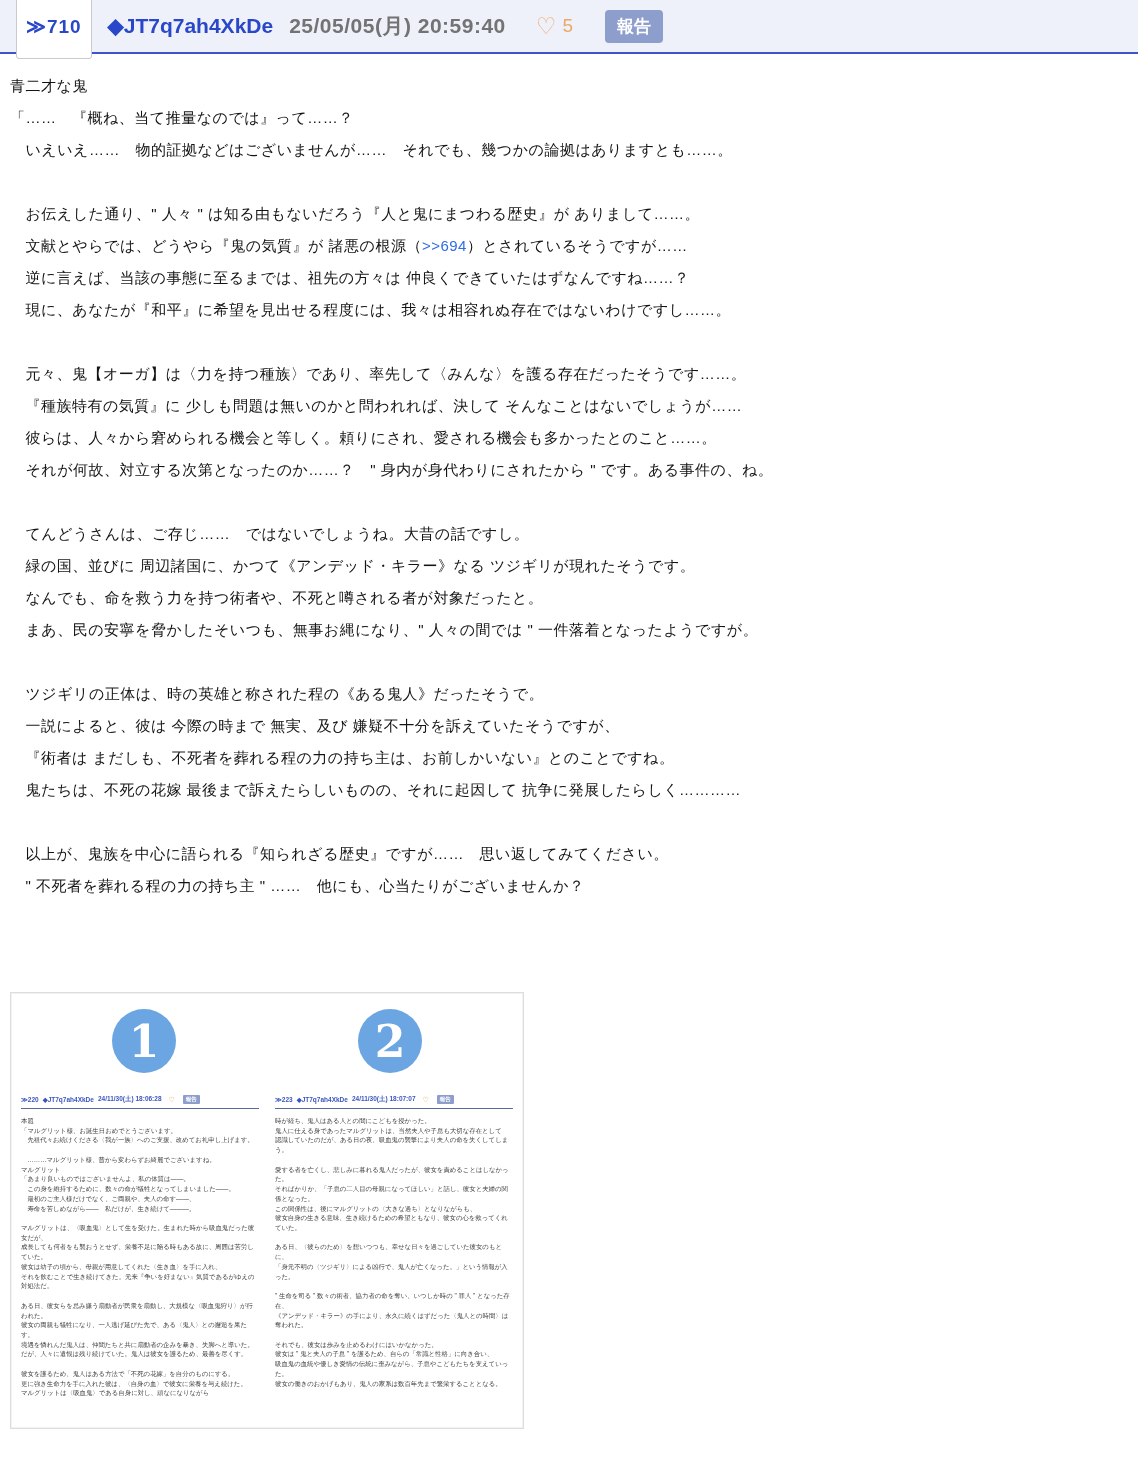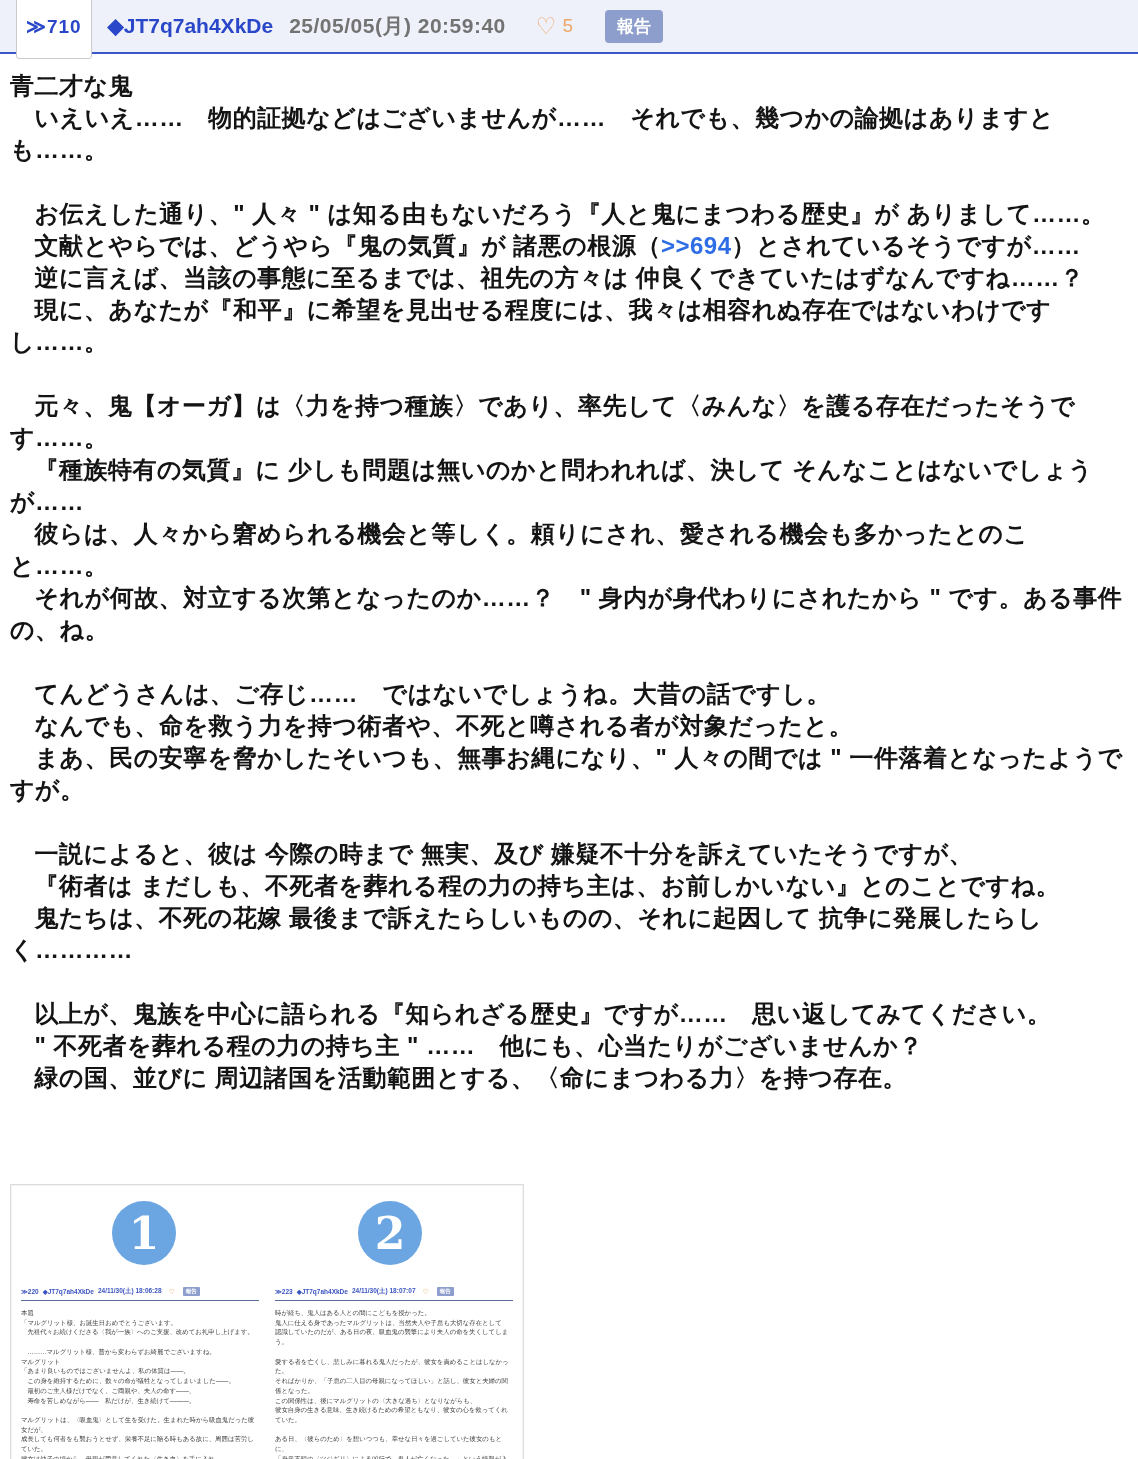--- a/index.html
+++ b/index.html
@@ -24,22 +24,22 @@
   .report{
     background:#8d9ecd; color:#fff; border:none; border-radius:4px;
     font-size:17px; font-weight:bold; padding:5px 12px; margin-left:16px;
     font-family:"Liberation Sans", sans-serif; cursor:pointer;
   }
   .header-rule{ border-top:2px solid #3c55c8; }
 
   
   .post-body{ padding:16px 12px 30px 10px; color:#141414; }
   .line{
-    font-size:24px; line-height:32px; min-height:32px;
-    white-space:pre-wrap; letter-spacing:0.5px; font-weight:700;
+    font-size:15px; line-height:32px; min-height:32px;
+    white-space:pre-wrap; letter-spacing:0.5px; font-weight:400;
   }
   .reflink{ color:#2e6de5; text-decoration:none; cursor:pointer; }
 
   
   .attachment{
     width:514px; margin-top:26px; background:#fff;
     border:1px solid #ddd; box-shadow:0 0 0 1px #f2f2f2 inset;
     padding:16px 10px 30px 10px; cursor:pointer;
   }
   .att-badges{ display:flex; }
@@ -81,47 +81,49 @@
       <span class="like-count">5</span>
     </span>
     <button class="report">報告</button>
   </div>
   <div class="header-rule"></div>
 
   <div class="post-body">
 
     <div>
         <div class="line">青二才な鬼</div>
+        <div class="line">「……　『概ね、当て推量なのでは』って……？</div>
         <div class="line">　いえいえ……　物的証拠などはございませんが……　それでも、幾つかの論拠はありますとも……。</div>
         <div class="line"></div>
         <div class="line">　お伝えした通り、" 人々 " は知る由もないだろう『人と鬼にまつわる歴史』が ありまして……。</div>
       </div>
 
     <div class="line"><span>　文献とやらでは、どうやら『鬼の気質』が 諸悪の根源（</span><a href="#" class="reflink">&gt;&gt;694</a><span>）とされているそうですが……</span></div>
 
     <div>
         <div class="line">　逆に言えば、当該の事態に至るまでは、祖先の方々は 仲良くできていたはずなんですね……？</div>
         <div class="line">　現に、あなたが『和平』に希望を見出せる程度には、我々は相容れぬ存在ではないわけですし……。</div>
         <div class="line"></div>
         <div class="line">　元々、鬼【オーガ】は〈力を持つ種族〉であり、率先して〈みんな〉を護る存在だったそうです……。</div>
         <div class="line">　『種族特有の気質』に 少しも問題は無いのかと問われれば、決して そんなことはないでしょうが……</div>
         <div class="line">　彼らは、人々から窘められる機会と等しく。頼りにされ、愛される機会も多かったとのこと……。</div>
         <div class="line">　それが何故、対立する次第となったのか……？　" 身内が身代わりにされたから " です。ある事件の、ね。</div>
         <div class="line"></div>
         <div class="line">　てんどうさんは、ご存じ……　ではないでしょうね。大昔の話ですし。</div>
+        <div class="line">　緑の国、並びに 周辺諸国に、かつて《アンデッド・キラー》なる ツジギリが現れたそうです。</div>
         <div class="line">　なんでも、命を救う力を持つ術者や、不死と噂される者が対象だったと。</div>
         <div class="line">　まあ、民の安寧を脅かしたそいつも、無事お縄になり、" 人々の間では " 一件落着となったようですが。</div>
         <div class="line"></div>
+        <div class="line">　ツジギリの正体は、時の英雄と称された程の《ある鬼人》だったそうで。</div>
         <div class="line">　一説によると、彼は 今際の時まで 無実、及び 嫌疑不十分を訴えていたそうですが、</div>
         <div class="line">　『術者は まだしも、不死者を葬れる程の力の持ち主は、お前しかいない』とのことですね。</div>
         <div class="line">　鬼たちは、不死の花嫁 最後まで訴えたらしいものの、それに起因して 抗争に発展したらしく…………</div>
         <div class="line"></div>
         <div class="line">　以上が、鬼族を中心に語られる『知られざる歴史』ですが……　思い返してみてください。</div>
         <div class="line">　" 不死者を葬れる程の力の持ち主 " ……　他にも、心当たりがございませんか？</div>
-        <div class="line">　緑の国、並びに 周辺諸国を活動範囲とする、〈命にまつわる力〉を持つ存在。</div>
         <div class="line"></div>
         <div class="line"></div>
       </div>
 
     <div class="attachment">
       <div class="att-badges">
         <div class="att-col">
             <span class="circle-badge">1</span>
           </div>
         <div class="att-col">

